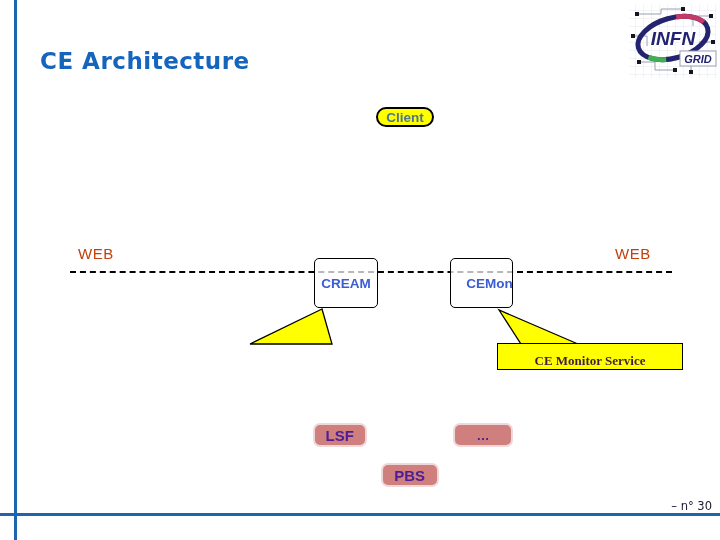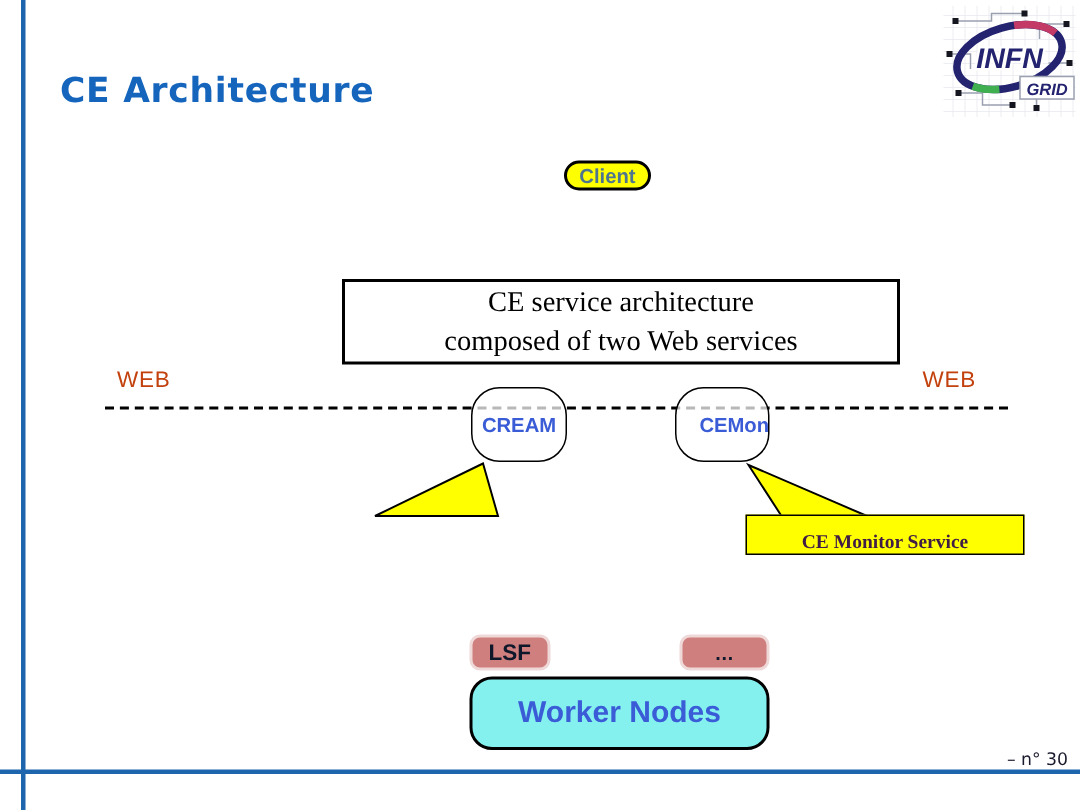--- a/index.html
+++ b/index.html
@@ -38,41 +38,41 @@
   }
   .weblabel{position:absolute;top:245px;font-size:15px;color:#c2410c;letter-spacing:.5px;}
   .web-left{left:78px;}
   .web-right{left:615px;}
   .dashline{
     position:absolute;left:70px;top:271px;width:602px;height:0;
     border-top:2.5px dashed #000;z-index:1;
   }
   .svcbox{
     position:absolute;top:258px;width:64px;height:50px;box-sizing:border-box;
-    background:rgba(255,255,255,0.72);border:1.6px solid #000;border-radius:19px;
+    background:rgba(255,255,255,0.72);border:1.6px solid #000;border-radius:5px;
     display:flex;align-items:center;justify-content:center;
     font-weight:bold;font-size:13.5px;color:#3A5CD6;z-index:3;
   }
   .cream{left:314px;}
   .cemon{left:450px;width:63px;padding-left:16px;}
   .tails{position:absolute;left:0;top:0;width:720px;height:540px;z-index:2;pointer-events:none;}
 
   .callout{
     position:absolute;background:#FFFF00;border:1.4px solid #000;box-sizing:border-box;
     font-family:"Liberation Serif",serif;font-weight:bold;color:#3F1D46;
     display:flex;flex-direction:column;align-items:center;justify-content:center;
     text-align:center;z-index:3;
   }
   .callout-left{left:142px;top:343px;width:191px;height:56px;font-size:12.5px;line-height:16.5px;}
   .callout-right{left:497px;top:343px;width:186px;height:27px;font-size:13px;justify-content:flex-end;}
 
   .batchrow{position:absolute;left:313px;top:423px;width:200px;display:flex;gap:14px;z-index:3;}
   .batch{
     height:24px;box-sizing:border-box;background:#CE7F7E;border:2px solid #EFD8D8;border-radius:7px;
-    color:#0f172a;font-weight:bold;font-size:15px;display:flex;align-items:center;justify-content:center;
+    color:#4c1d95;font-weight:bold;font-size:15px;display:flex;align-items:center;justify-content:center;
   }
   .b-lsf{width:56px;}
   .b-pbs{width:61px;margin-top:40px;}
   .b-dots{width:63px;font-size:13px;}
 
   .worker{
     position:absolute;left:313px;top:451px;width:200px;height:49px;box-sizing:border-box;
     background:#85F1EF;border:2px solid #000;border-radius:15px;
     display:flex;align-items:center;justify-content:center;
     font-weight:bold;font-size:20px;color:#3A5CD6;z-index:3;
@@ -130,24 +130,20 @@
 
   <svg class="tails">
     <polygon points="322,309 250,344 332,344" fill="#FFFF00" stroke="#000" stroke-width="1.3"></polygon>
     <polygon points="499,310 521,344 578,344" fill="#FFFF00" stroke="#000" stroke-width="1.3"></polygon>
   </svg>
 
   <div class="client">
     <span>Client</span>
   </div>
 
-  <div class="descbox">
-    <span>CE service architecture</span>
-    <span>composed of two Web services</span>
-  </div>
 
   <div class="weblabel web-left">WEB</div>
   <div class="weblabel web-right">WEB</div>
 
   <div class="svcbox cream">
     <span>CREAM</span>
   </div>
   <div class="svcbox cemon">
     <span>CEMon</span>
   </div>
@@ -161,19 +157,16 @@
       <span>LSF</span>
     </div>
     <div class="batch b-pbs">
       <span>PBS</span>
     </div>
     <div class="batch b-dots">
       <span>…</span>
     </div>
   </div>
 
-  <div class="worker">
-    <span>Worker Nodes</span>
-  </div>
 
   <div class="pagenum">– n° 30</div>
 
 </div>
 
 </body></html>

